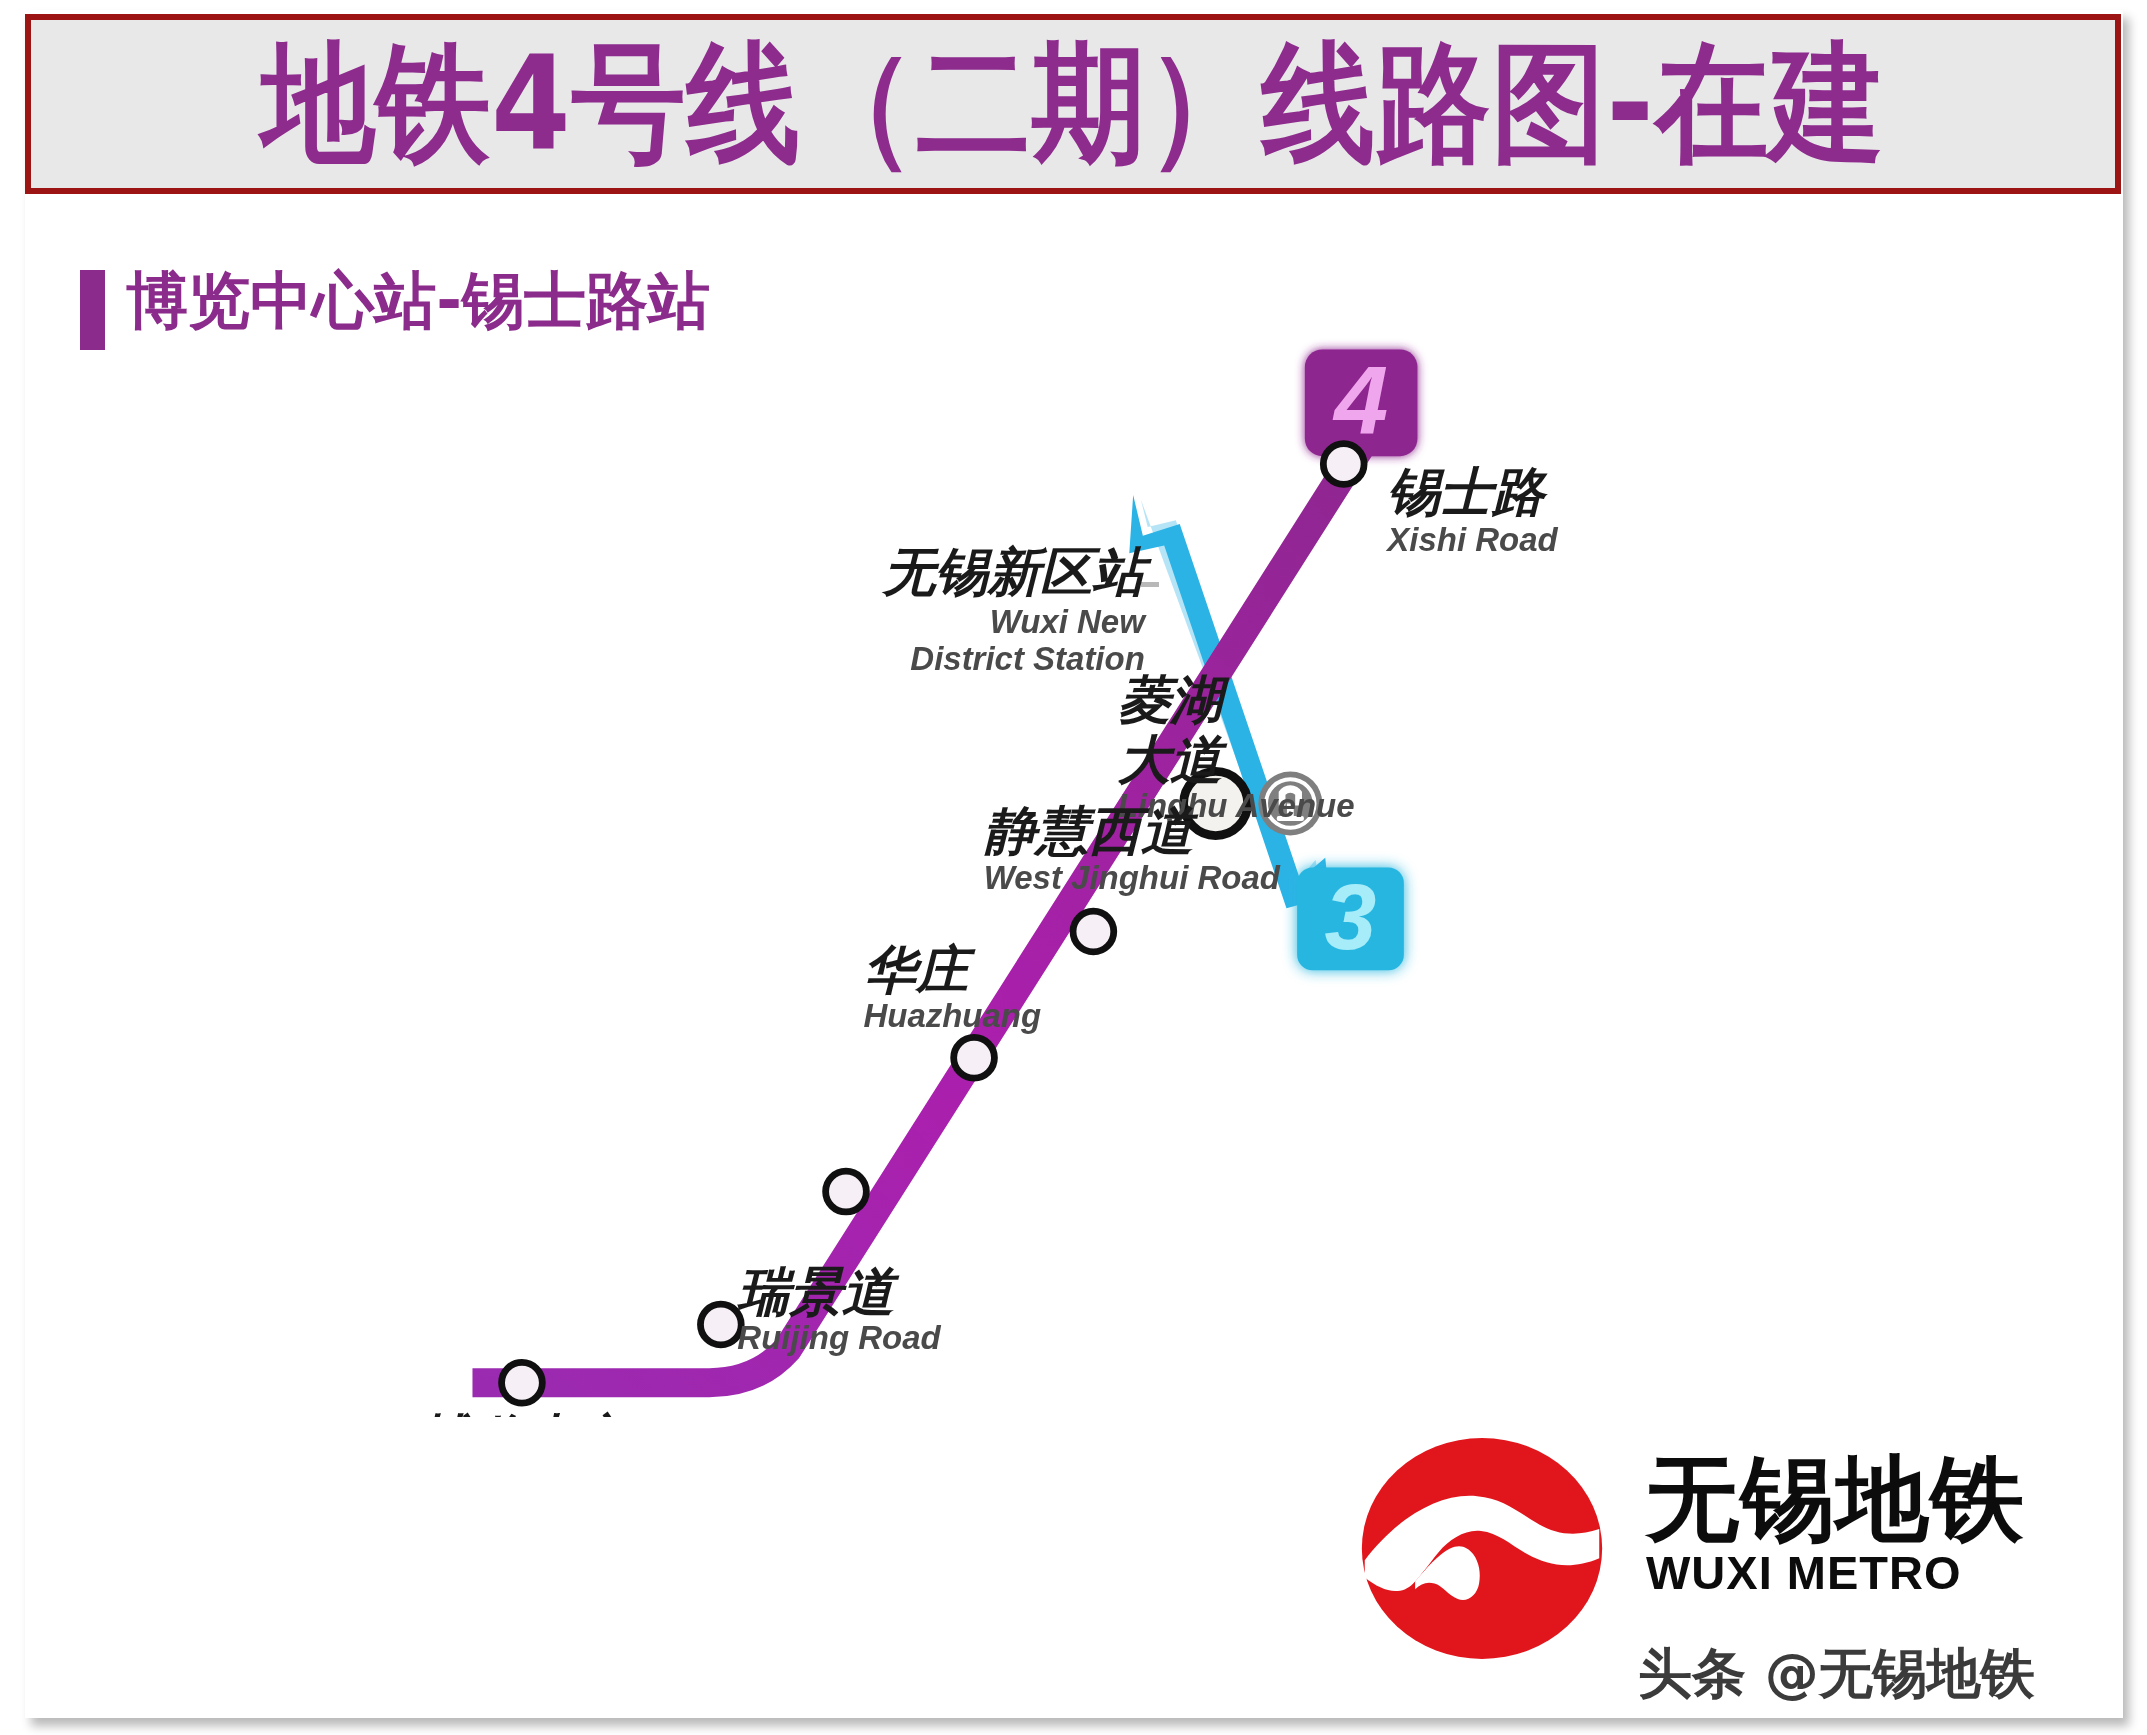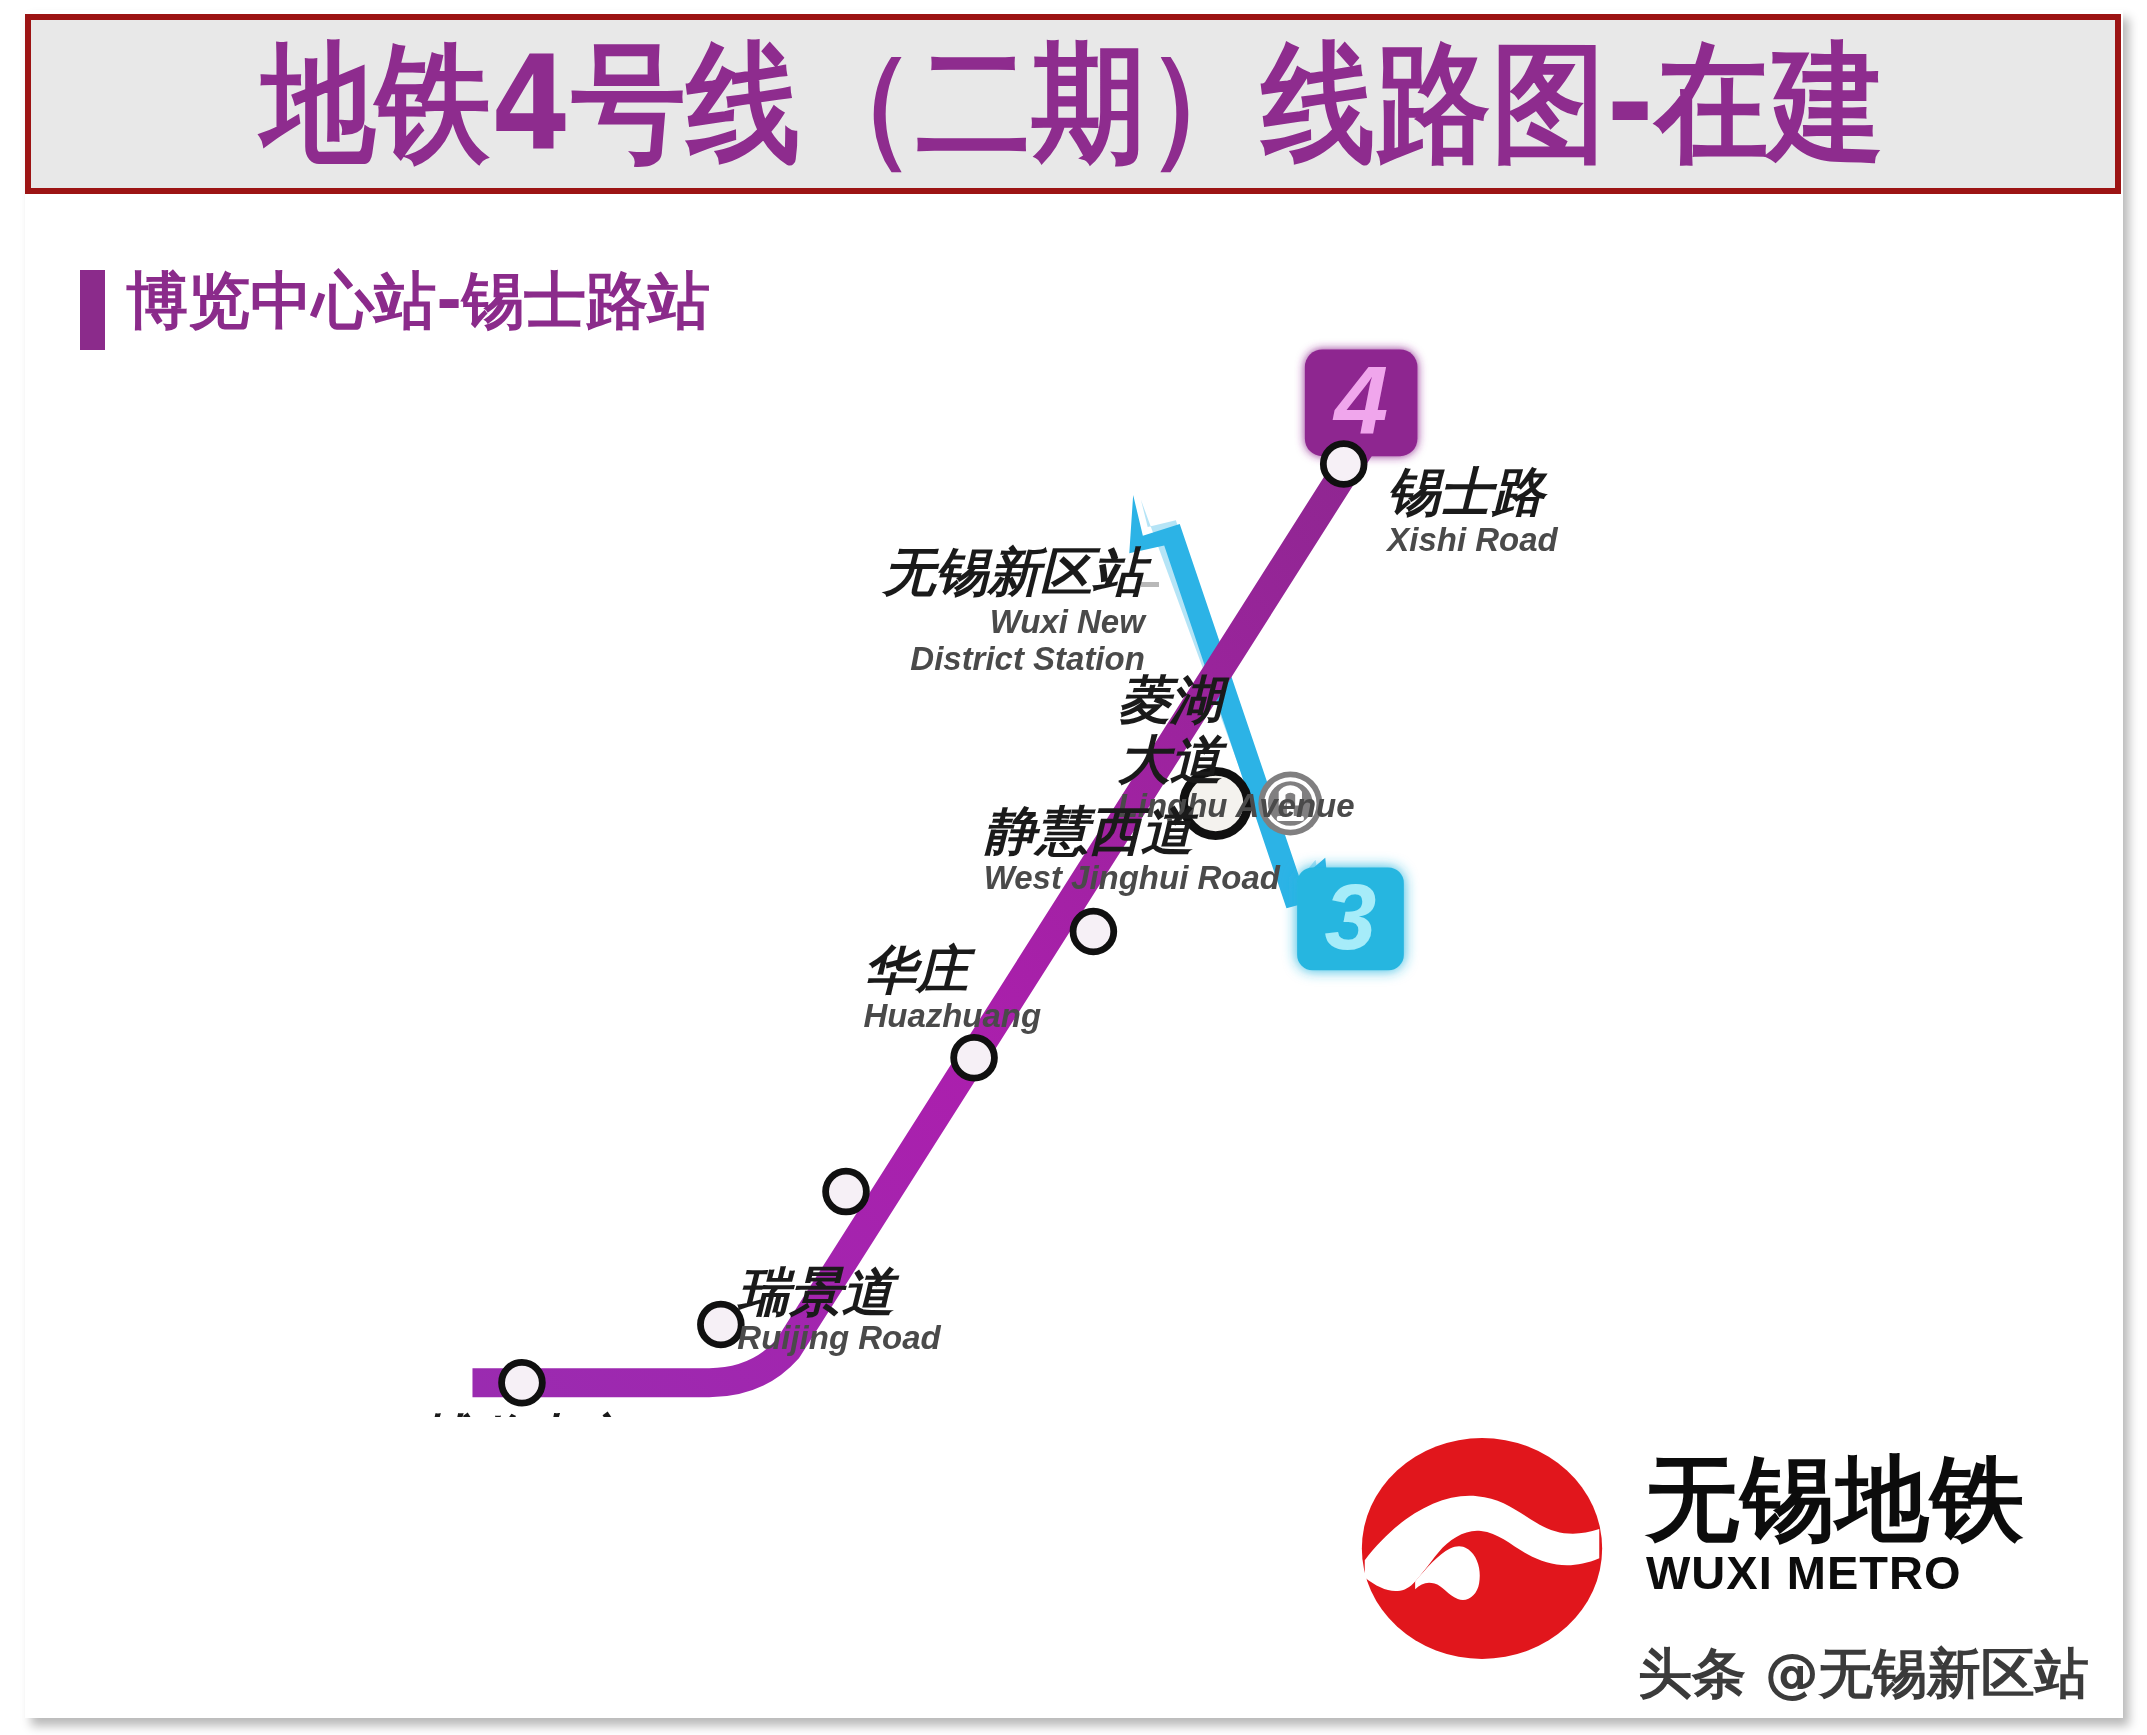--- a/index.html
+++ b/index.html
@@ -314,16 +314,16 @@
                  C 126,130 128,142 126,152 C 124,164 114,172 104,168
                  C 94,164 88,154 80,152 C 72,150 66,152 60,158 Z" fill="#ffffff"></path>
       </svg>
     </div>
     <div id="metro-wordmark">
       <div id="metro-wordmark-cn">无锡地铁</div>
       <div id="metro-wordmark-en">WUXI METRO</div>
     </div>
   </div>
 
-  <div id="watermark">头条 @无锡新区站</div>
+  <div id="watermark">头条 @无锡地铁</div>
 
 </div>
 
 
 </body></html>

